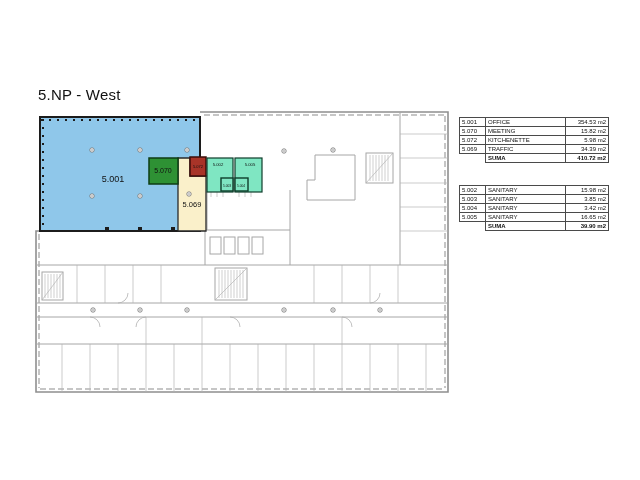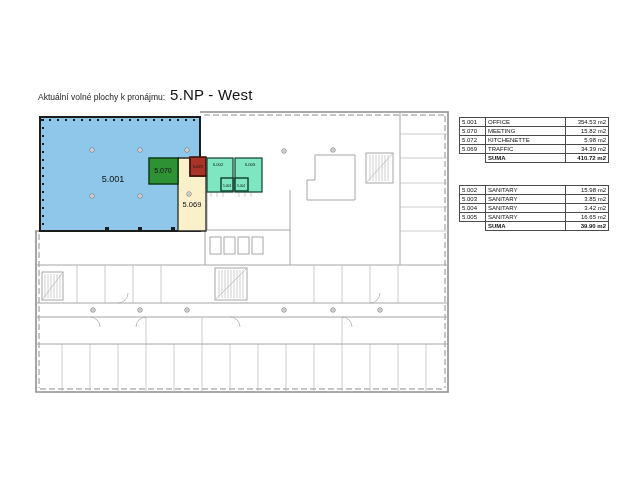--- a/index.html
+++ b/index.html
@@ -32,21 +32,20 @@
   .areas td.noborder{border-left:none;border-bottom:none;border-top:1px solid #4a4a4a;font-weight:normal;}
   #table-main{top:117px;}
   #table-sanitary{top:185px;}
 </style>
 </head>
 <body>
 
 <div id="screen">
 
   <div class="title">
-    <span class="small">Aktuální volné plochy k pronájmu:</span>
     <span class="big">5.NP - West</span>
   </div>
 
   <svg id="plan" width="420" height="292" viewBox="0 0 420 292" xmlns="http://www.w3.org/2000/svg">
 
     <path class="wallOuter" d="M168 6 H416 V286 H4 V125 H8"></path>
 
     <path class="win" d="M172 9 H413"></path>
     <path class="win" d="M413 10 V282"></path>
     <path class="win" d="M8 283 H412"></path>

